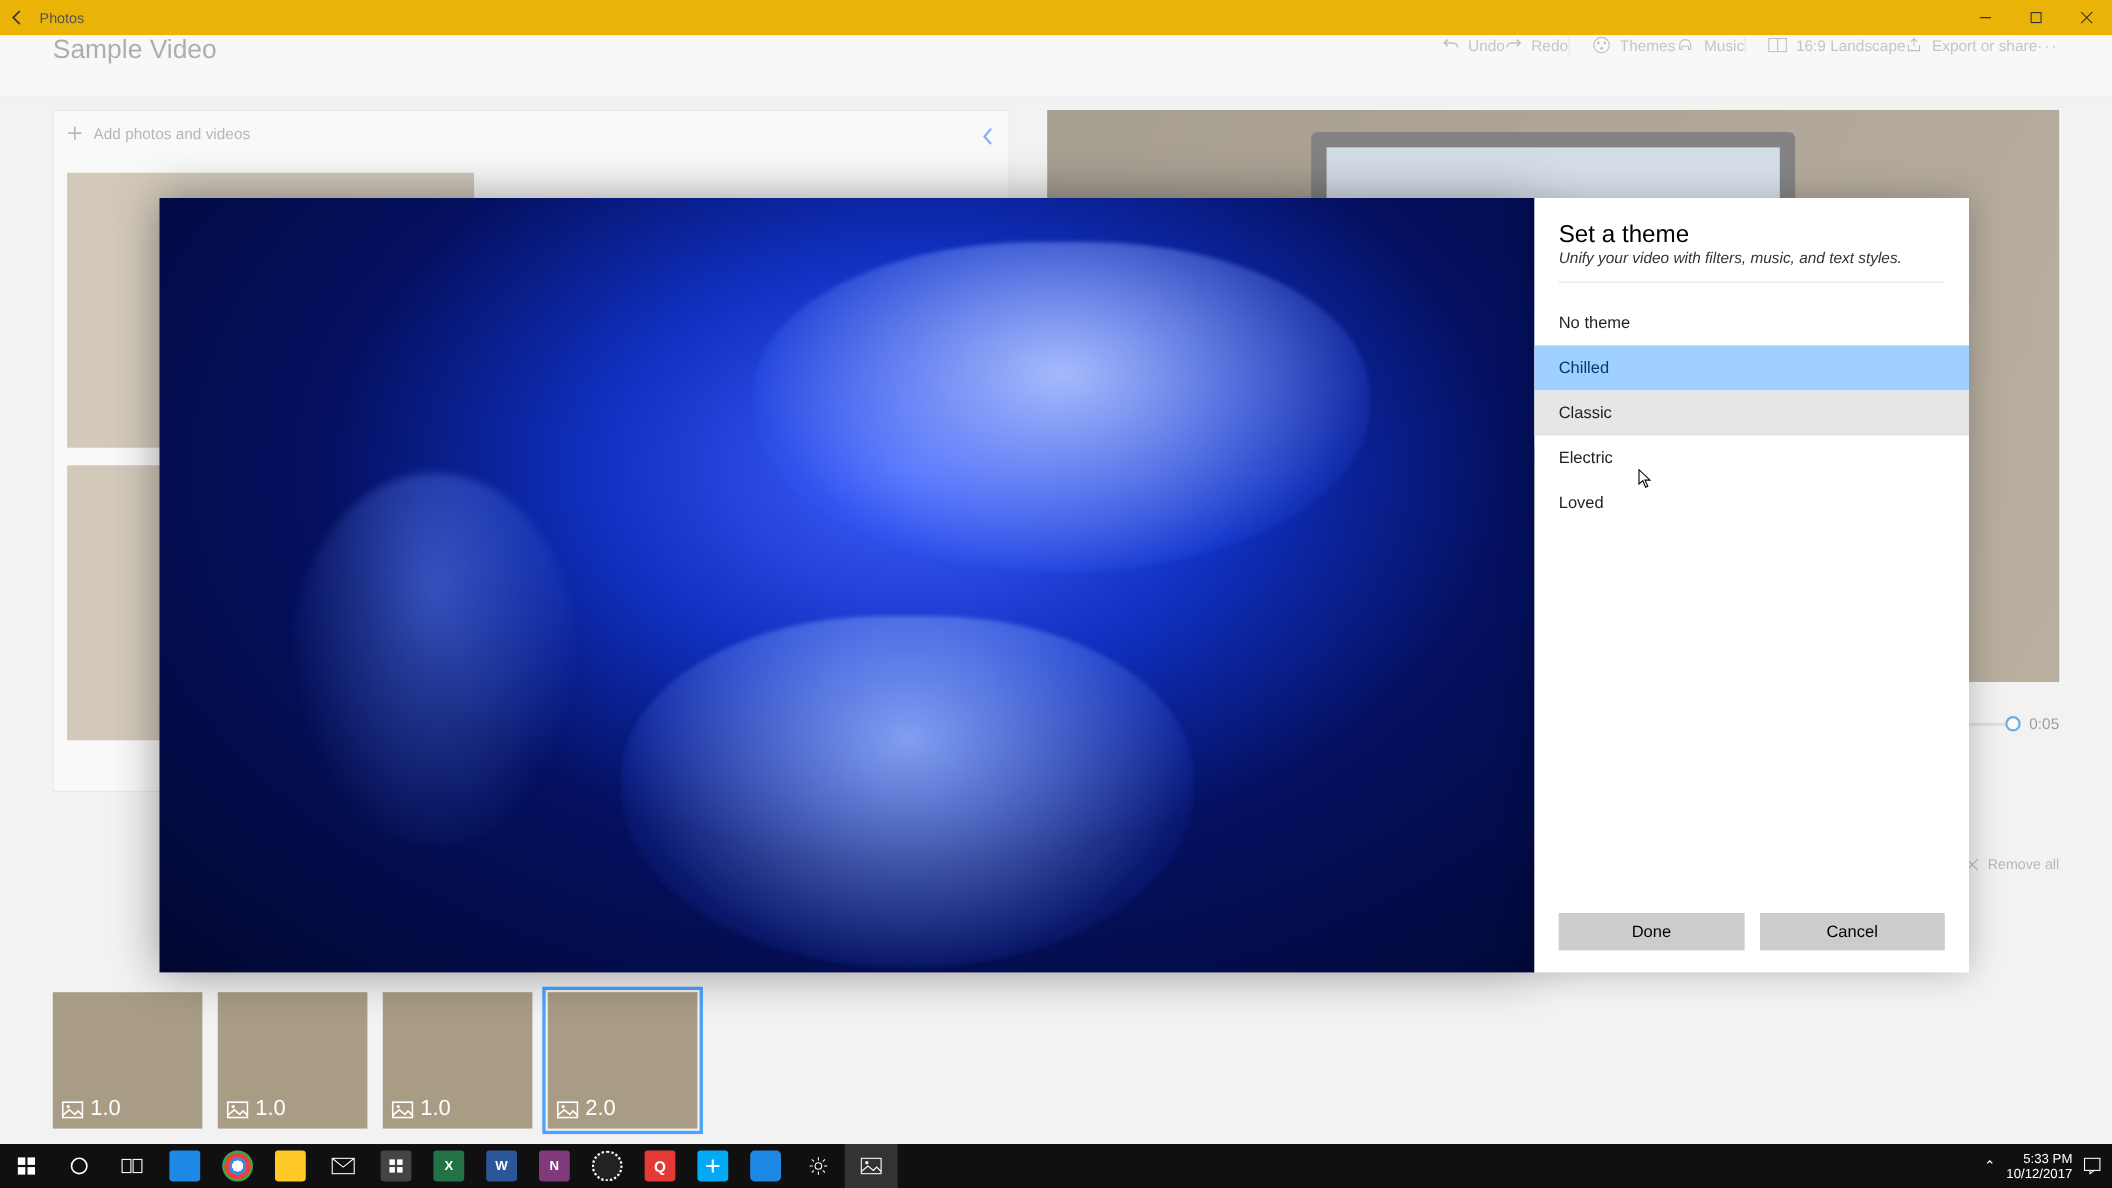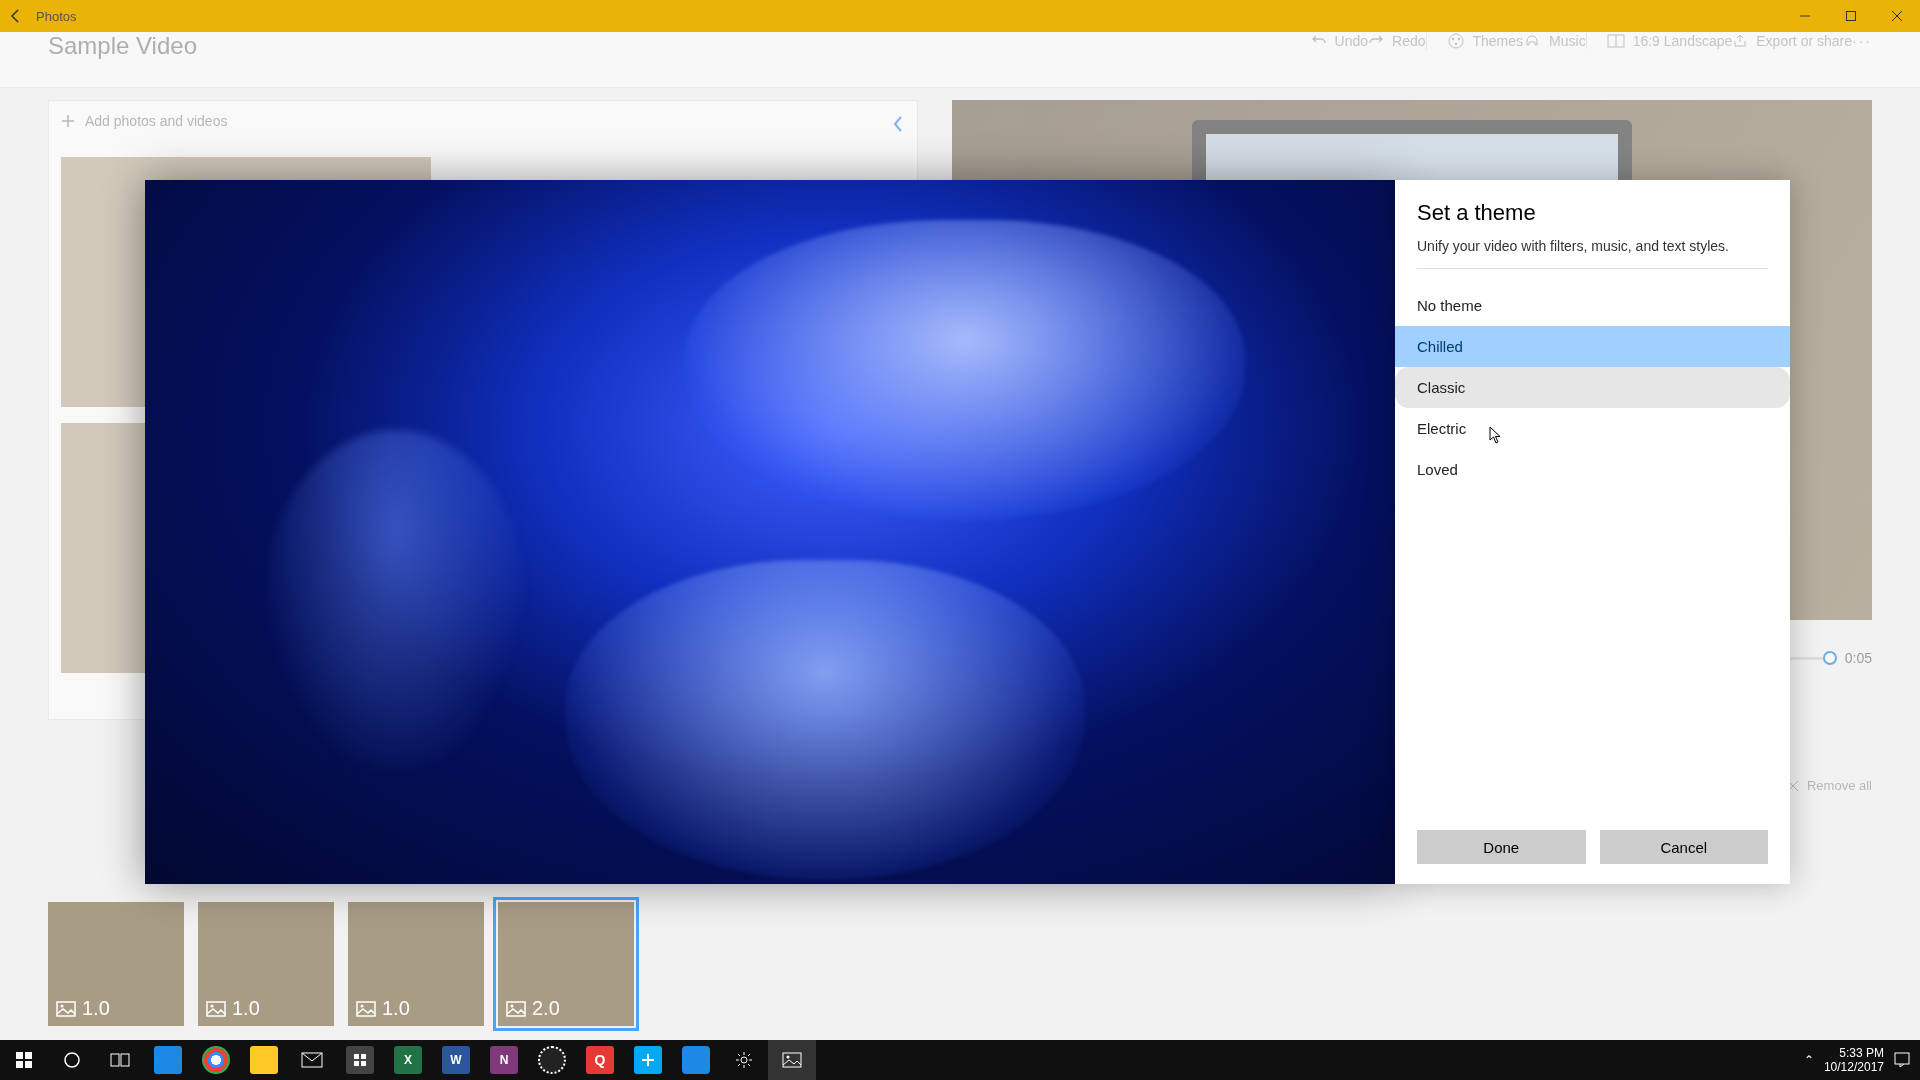--- a/index.html
+++ b/index.html
@@ -43,26 +43,26 @@
     .clip .dur { position: absolute; left: 8px; bottom: 6px; color: #fff; font-size: 20px; display: flex; align-items: center; gap: 6px; }
 
     
     .preview-overlay { position: absolute; left: 145px; top: 180px; width: 1250px; height: 704px; background: radial-gradient(ellipse at 55% 35%, #4060ff 0%, #1030c0 30%, #041060 55%, #020830 100%); box-shadow: 0 0 40px rgba(0,0,0,.4); z-index: 50; }
     .jelly1 { position: absolute; left: 540px; top: 40px; width: 560px; height: 300px; background: radial-gradient(ellipse at 50% 40%, rgba(180,200,255,.9), rgba(60,100,255,.2) 70%, transparent 80%); border-radius: 55% 55% 60% 60%; filter: blur(2px); }
     .jelly2 { position: absolute; left: 420px; top: 380px; width: 520px; height: 320px; background: radial-gradient(ellipse at 50% 35%, rgba(150,180,255,.85), rgba(50,90,240,.15) 70%, transparent 80%); border-radius: 55% 55% 60% 60%; filter: blur(2px); }
     .jelly3 { position: absolute; left: 120px; top: 250px; width: 260px; height: 340px; background: radial-gradient(ellipse at 50% 30%, rgba(100,140,255,.5), transparent 75%); border-radius: 50%; filter: blur(4px); }
 
     .theme-panel { position: absolute; left: 1395px; top: 180px; width: 395px; height: 704px; background: #fff; z-index: 60; box-shadow: 0 0 30px rgba(0,0,0,.25); display: flex; flex-direction: column; }
     .theme-panel .hdr { padding: 20px 22px 10px; }
-    .theme-panel h2 { font-size: 22px; font-weight: 400; margin-bottom: 12px; }
-    .theme-panel .sub { font-size: 14px; color: #333; padding-bottom: 14px; border-bottom: 1px solid #e0e0e0; }
+    .theme-panel h2 { font-size: 22px; font-weight: 400; margin-bottom: 0; }
+    .theme-panel .sub { font-size: 14px; color: #333; padding-bottom: 14px; border-bottom: 1px solid #e0e0e0; font-style: italic; }
     .theme-list { padding-top: 6px; }
     .theme-item { padding: 12px 22px; font-size: 15px; cursor: pointer; color: #222; }
     .theme-item.selected { background: #9fd0ff; color: #003a70; }
-    .theme-item.hover { background: #e6e6e6; border-radius: 14px; }
+    .theme-item.hover { background: #e6e6e6; }
     .theme-actions { margin-top: auto; display: flex; gap: 14px; padding: 14px 22px 20px; }
     .theme-actions button { flex: 1; height: 34px; background: #ccc; border: none; font-size: 15px; cursor: pointer; }
 
     .cursor { position: absolute; left: 1489px; top: 426px; z-index: 70; font-size: 16px; color: #000; pointer-events: none; }
 
     
     .taskbar { position: absolute; left: 0; right: 0; bottom: 0; height: 40px; background: #101010; display: flex; align-items: center; }
     .tb-icon { width: 48px; height: 40px; display: flex; align-items: center; justify-content: center; color: #fff; font-size: 16px; cursor: pointer; }
     .tb-square { width: 28px; height: 28px; border-radius: 3px; }
     .tb-right { margin-left: auto; display: flex; align-items: center; color: #fff; font-size: 12px; padding-right: 10px; gap: 10px; }

